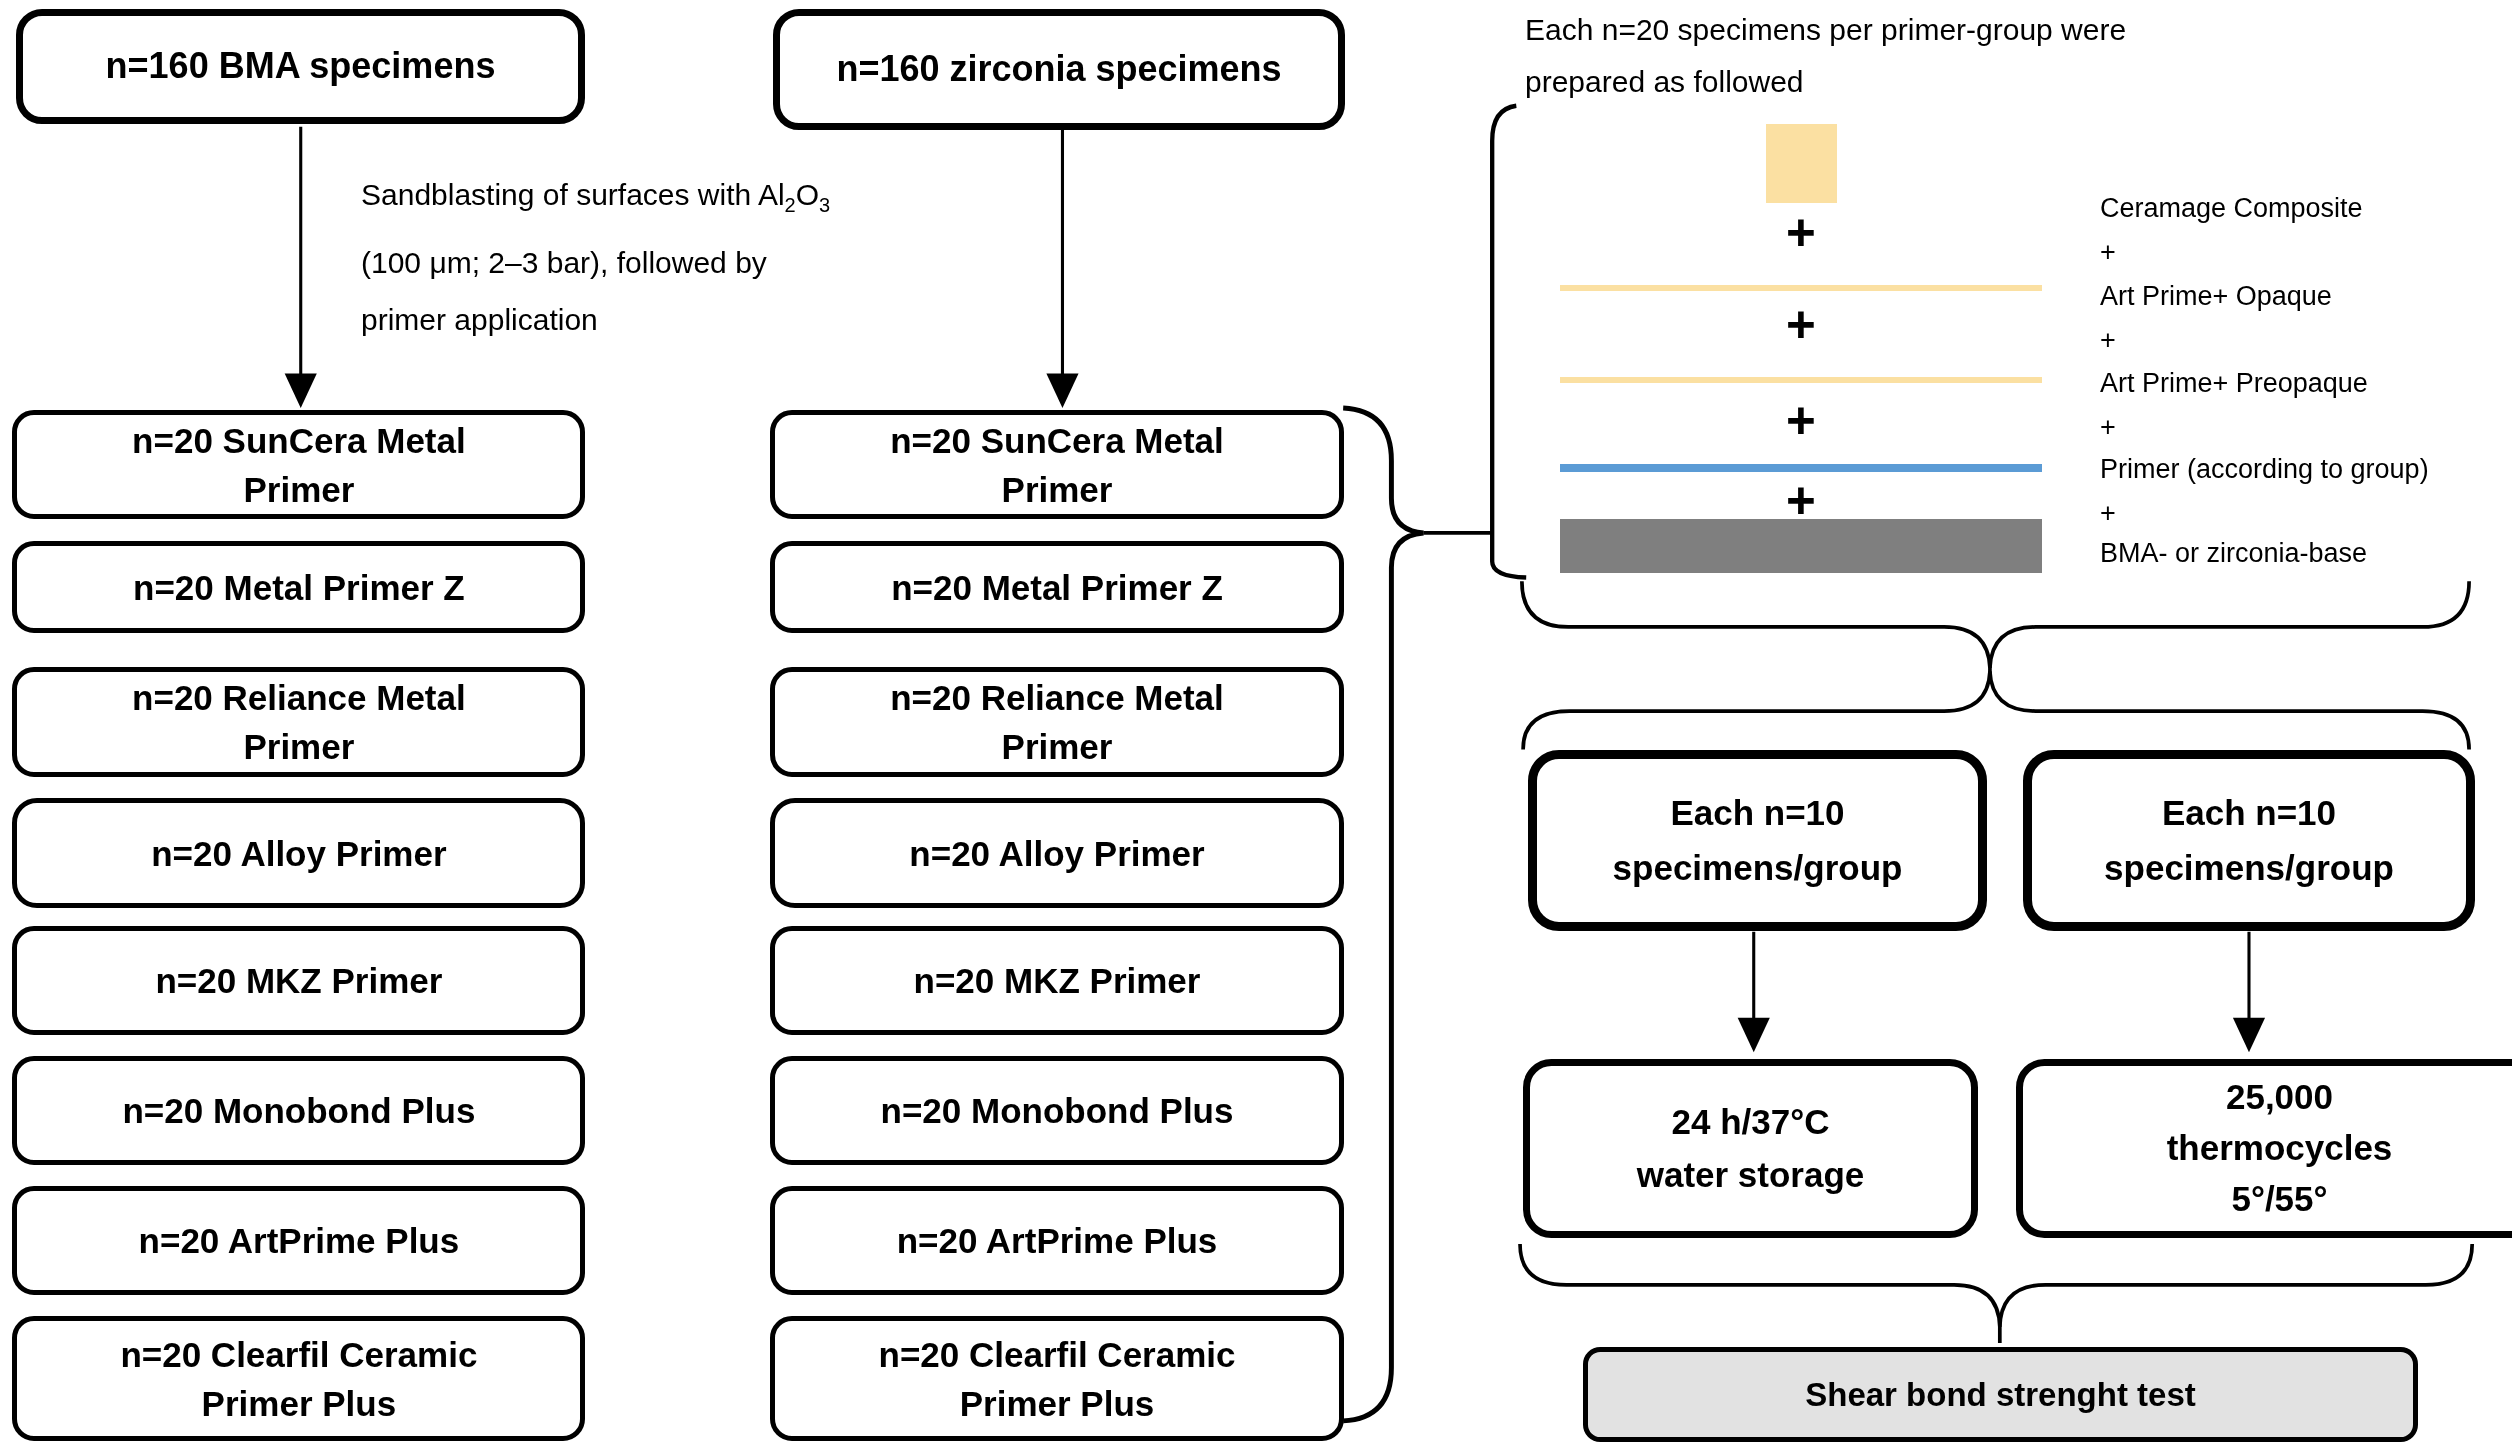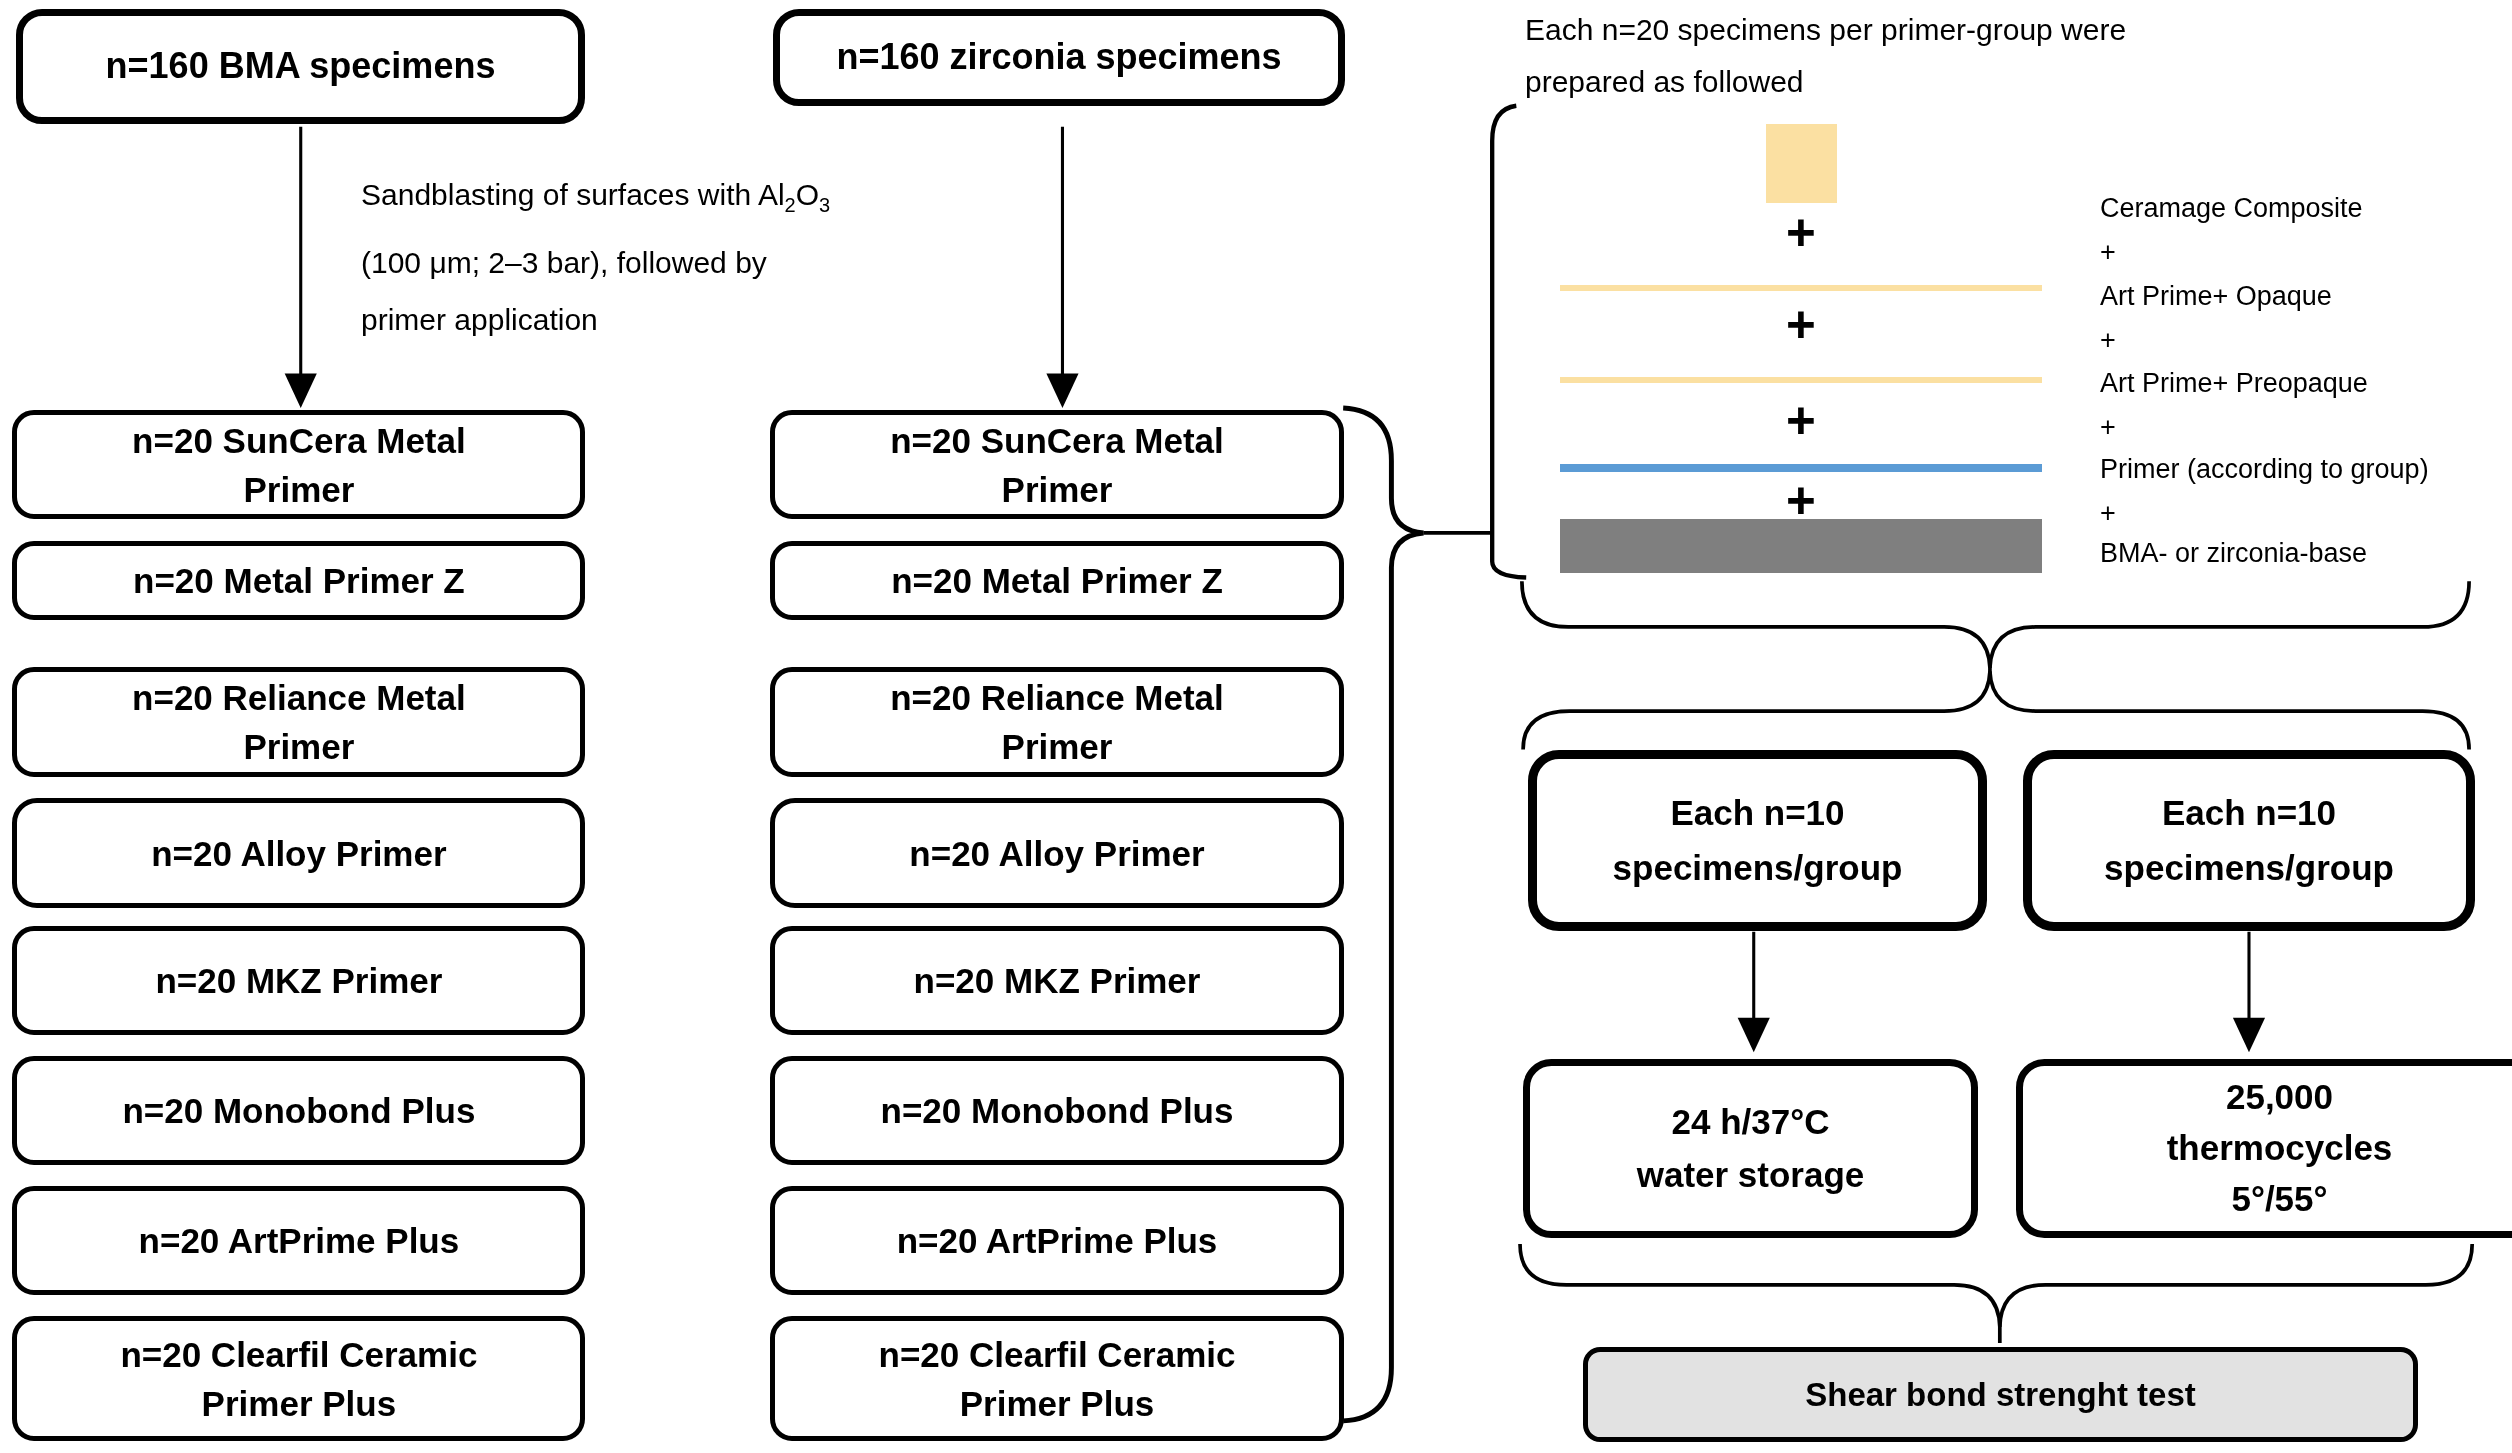--- a/index.html
+++ b/index.html
@@ -6,21 +6,21 @@
   .stage{position:relative;width:2512px;height:1453px;background:#ffffff;overflow:hidden;
          font-family:"Liberation Sans",sans-serif;color:#000;}
   .box{position:absolute;display:flex;align-items:center;justify-content:center;
        text-align:center;font-weight:bold;white-space:pre-line;background:#fff;
        border:5.6px solid #000;border-radius:22px;box-sizing:border-box;}
   .topbox{border-width:7.4px;border-radius:26px;font-size:36px;}
   .pbox{font-size:35px;line-height:1.4;}
   .col-left{left:12.4px;width:573px;}
   .col-mid{left:770px;width:574px;}
   .r1{top:410px;height:109px;}
-  .r2{top:541px;height:79px;}
+  .r2{top:541px;height:92px;}
   .r3{top:667px;height:110px;}
   .r4{top:798px;height:110px;border-radius:25px;}
   .r5{top:926px;height:109px;}
   .r6{top:1056px;height:109px;}
   .r7{top:1186px;height:109px;}
   .r8{top:1316px;height:125px;}
   .gbox{border-width:9.3px;border-radius:31px;font-size:35px;line-height:1.55;}
   .cbox{border-width:7.4px;border-radius:28.4px;font-size:35px;line-height:1.5;}
   .shear{left:1583px;top:1347px;width:835px;height:95px;background:#E2E2E2;
          border-width:5.6px;border-radius:17.3px;font-size:33px;}
@@ -38,21 +38,21 @@
   .ll-0{top:192px;} .ll-1{top:236px;} .ll-2{top:280px;} .ll-3{top:324px;} .ll-4{top:367px;text-align:center;}
   .ll-5{top:411px;} .ll-6{top:453px;} .ll-7{top:497px;} .ll-8{top:537px;}
   svg.overlay{position:absolute;left:0;top:0;}
 </style>
 </head>
 <body>
 
 <div class="stage">
 
   <div class="box topbox" style="left:16px;top:8.7px;width:569px;height:115px;">n=160 BMA specimens</div>
-  <div class="box topbox" style="left:773px;top:8.7px;width:572px;height:97px;">n=160 zirconia specimens</div>
+  <div class="box topbox" style="left:773px;top:8.7px;width:572px;height:121px;">n=160 zirconia specimens</div>
 
   <div class="note">
     <div><span>Sandblasting of surfaces with Al</span><sub>2</sub><span>O</span><sub>3</sub></div>
     <div>(100 μm; 2–3 bar), followed by</div>
     <div>primer application</div>
   </div>
 
   <div class="box pbox col-left r1">n=20 SunCera Metal
 Primer</div>
   <div class="box pbox col-left r2">n=20 Metal Primer Z</div>

